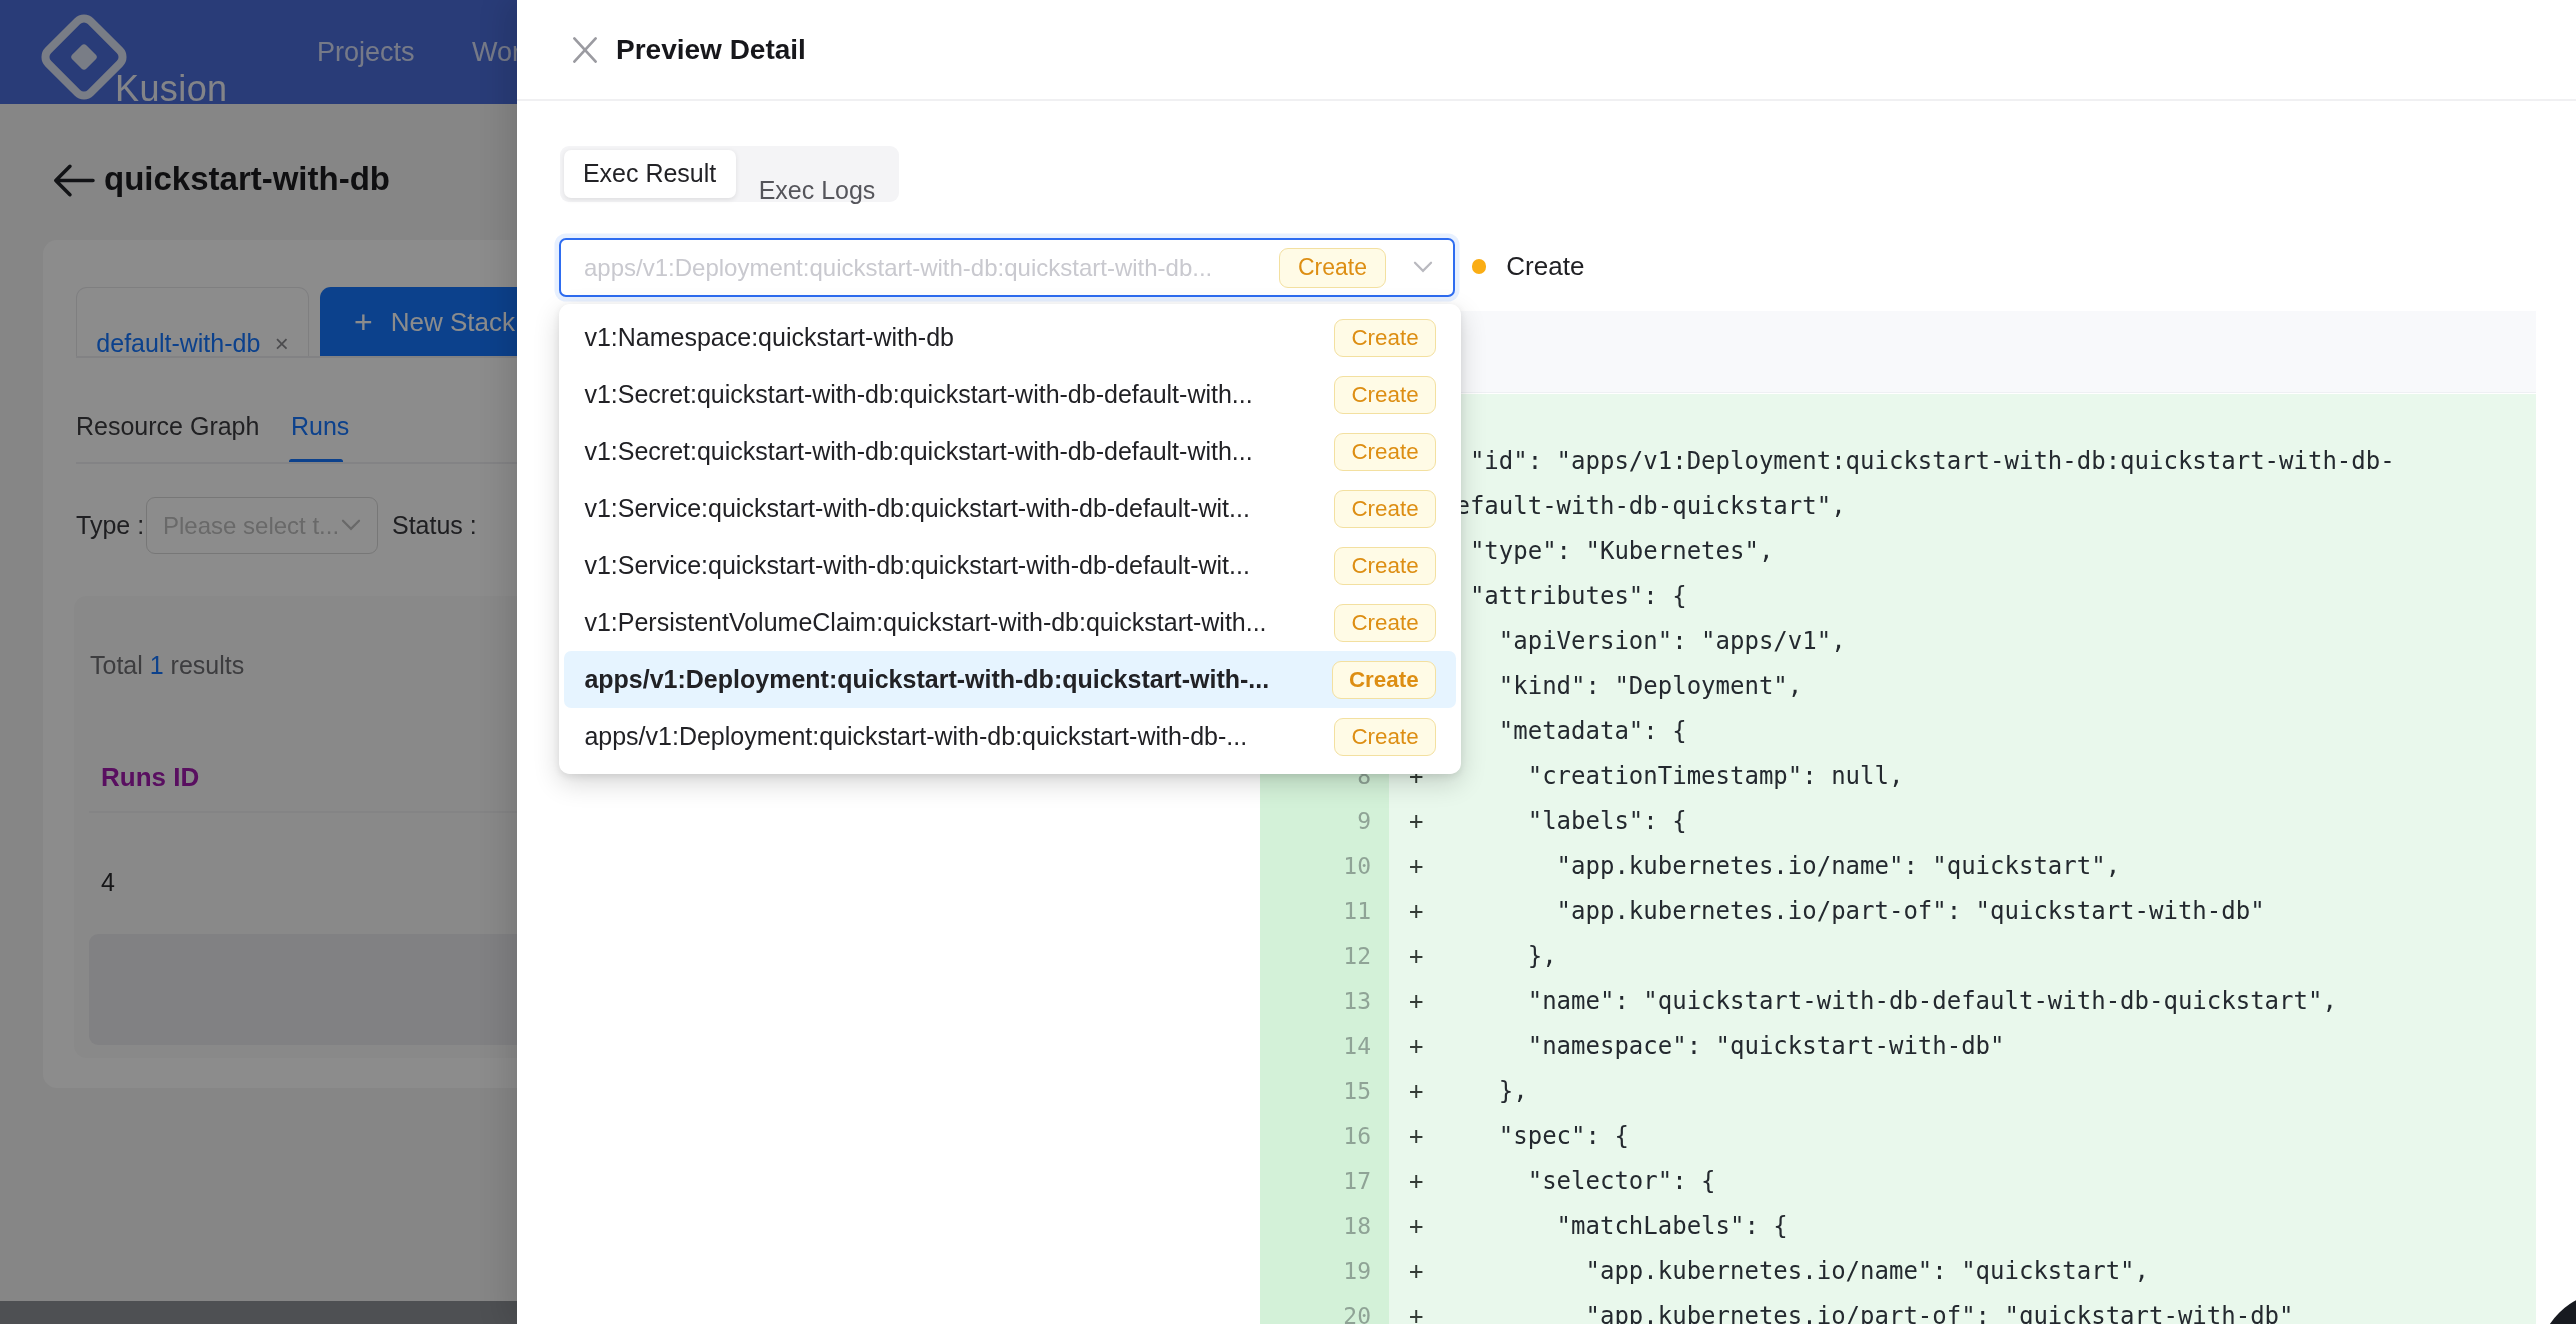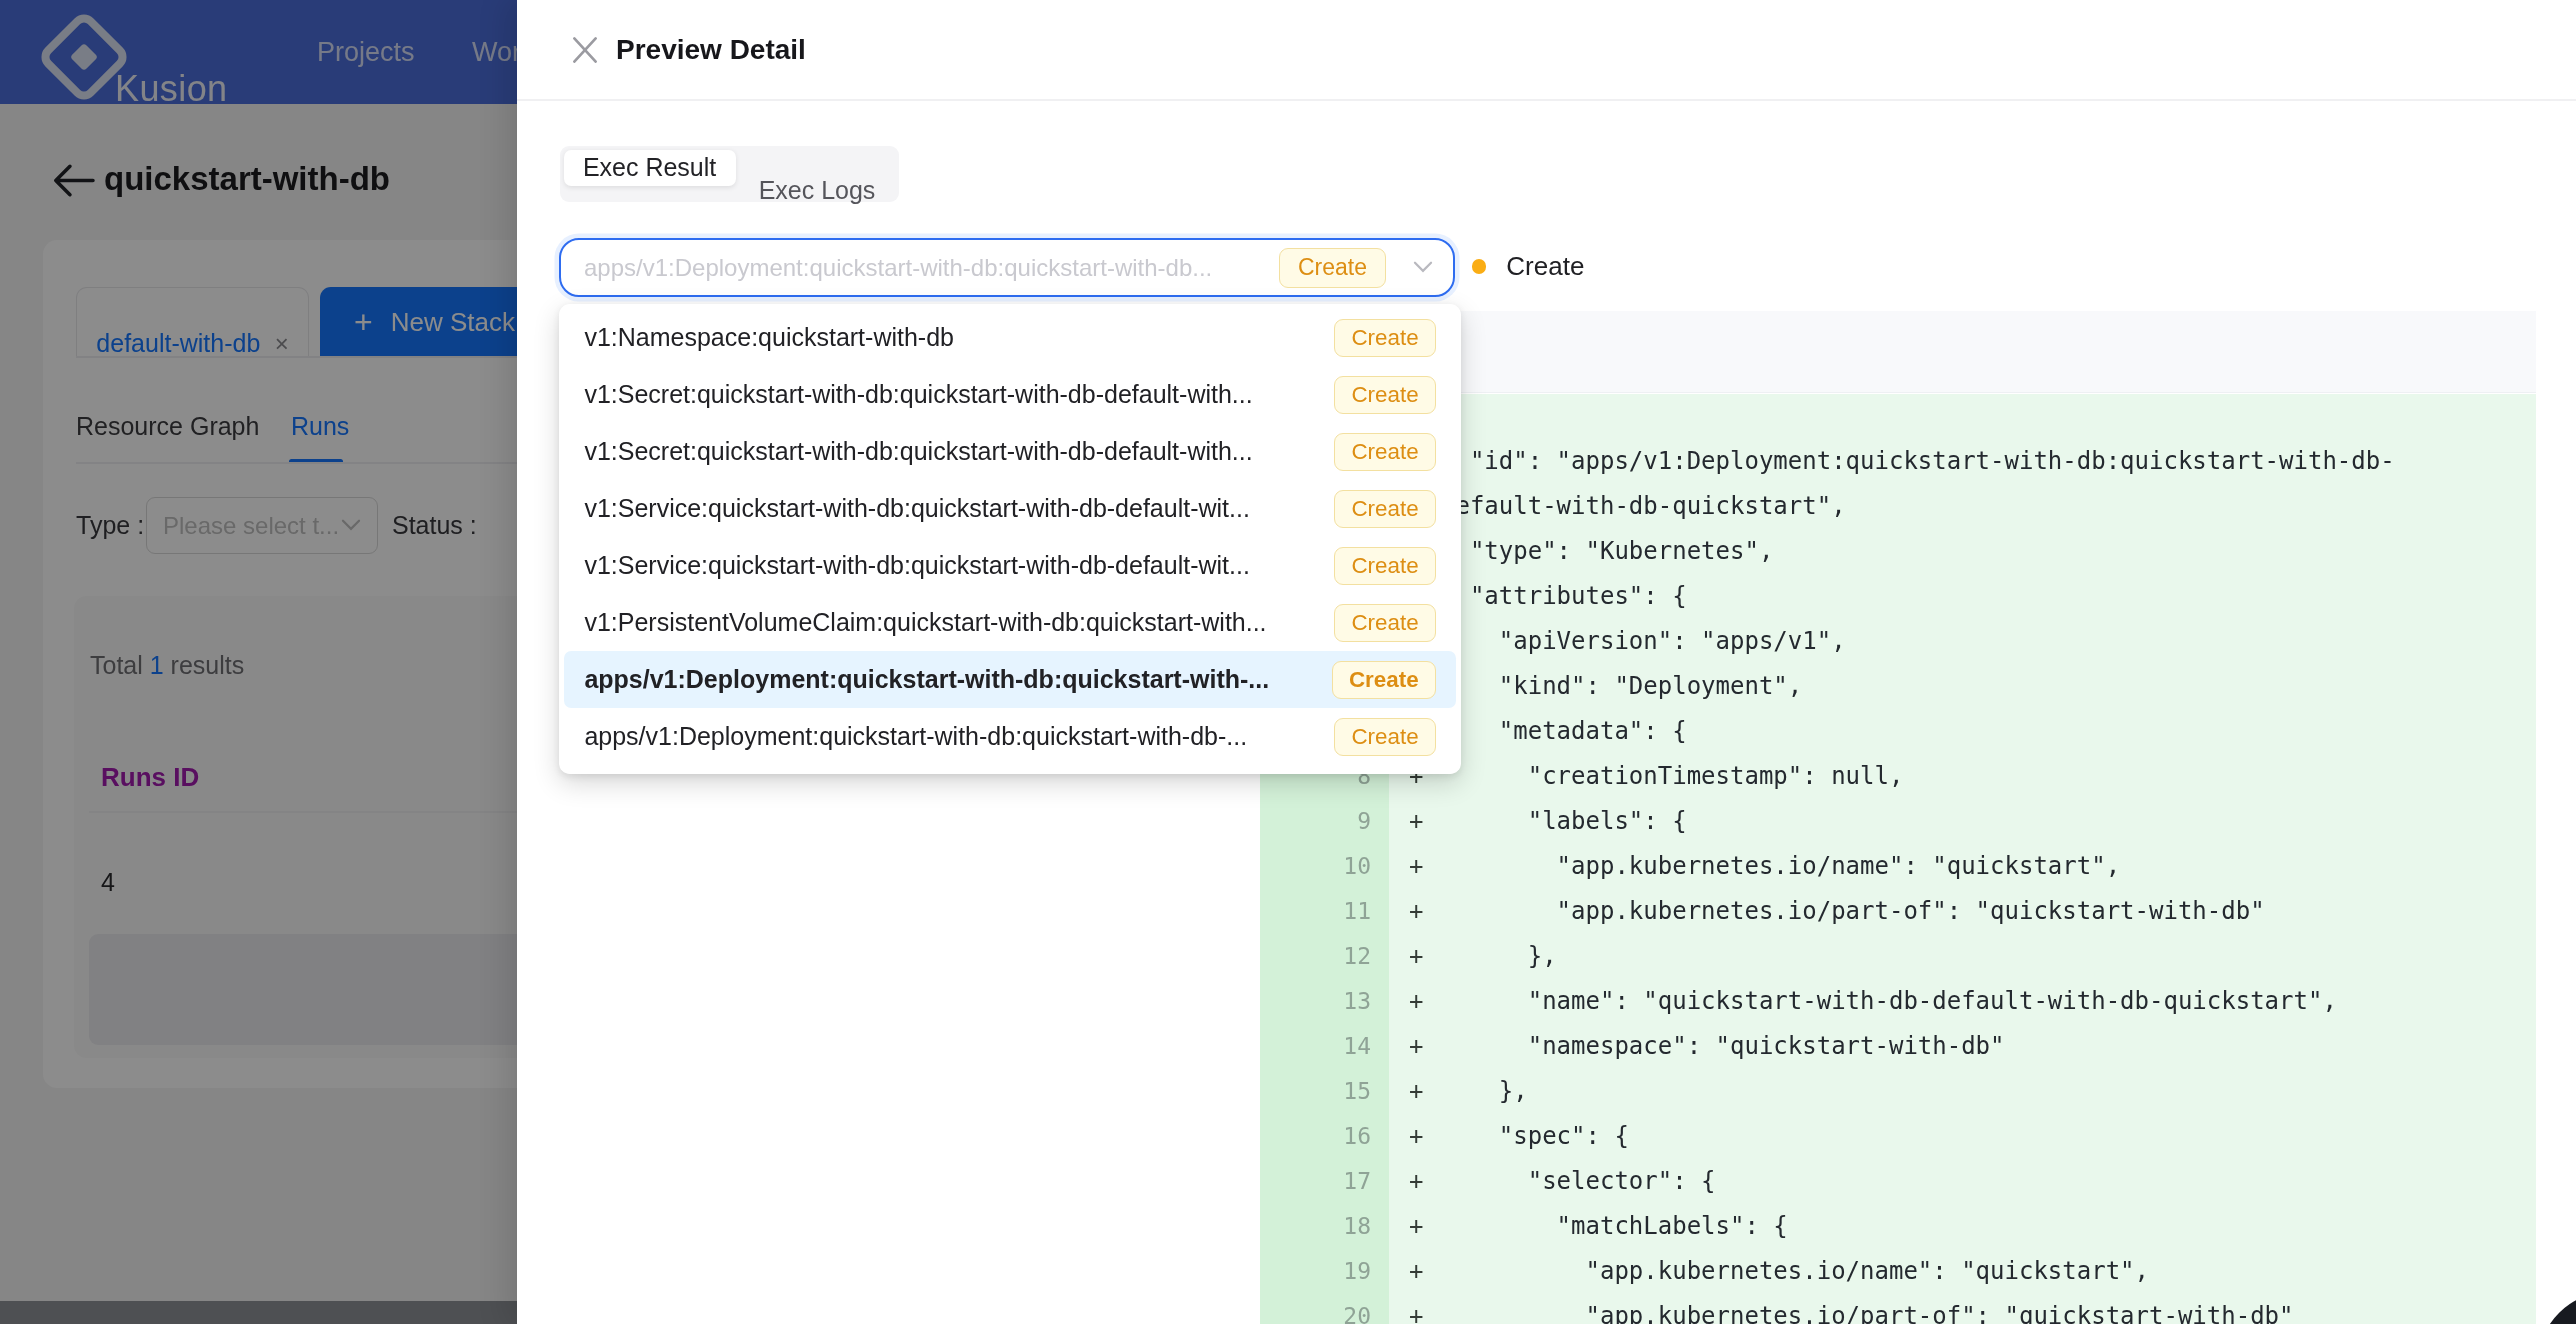--- a/index.html
+++ b/index.html
@@ -52,27 +52,27 @@
   
   #mask{position:absolute;inset:0;background:rgba(0,0,0,.45);z-index:10;}
 
   
   #drawer{position:absolute;left:517px;top:0;width:2059px;height:1325px;background:#fff;z-index:20;
           box-shadow:-10.8px 0 29px rgba(0,0,0,.12);padding-left:48px;}
   .close-x{position:absolute;left:52px;top:34px;width:32px;height:32px;color:#9b9ba1;}
   .drawer-title{position:absolute;left:99px;top:34px;font-size:28px;font-weight:bold;color:#17171b;}
   .drawer-divider{position:absolute;left:0;top:99px;width:2059px;height:1.8px;background:#f0f0f2;}
   .segmented{position:absolute;left:43px;top:146px;width:339px;height:56px;background:#f4f4f6;border-radius:9px;}
-  .seg-chip{position:absolute;left:3.6px;top:3.6px;width:172px;height:36px;background:#fff;border-radius:7.2px;
+  .seg-chip{position:absolute;left:3.6px;top:3.6px;width:172px;height:48px;background:#fff;border-radius:7.2px;
             box-shadow:0 1.8px 5.4px rgba(0,0,0,.09);display:flex;align-items:center;justify-content:center;
             font-size:25px;color:#222226;}
   .seg-lbl2{position:absolute;left:179px;top:16px;width:156px;height:56px;display:flex;align-items:center;
             justify-content:center;font-size:25px;color:#55555b;}
   .big-select{position:absolute;left:42px;top:238px;width:896px;height:59px;box-sizing:border-box;
-              border:2.2px solid #2e6cf0;border-radius:20px;background:#fff;
+              border:2.2px solid #2e6cf0;border-radius:7px;background:#fff;
               box-shadow:0 0 0 4.5px rgba(16,110,255,.10);
               display:flex;align-items:center;padding:0 20px 0 23px;}
   .big-select .val{width:695px;font-size:24px;color:#c9c9cf;white-space:nowrap;overflow:hidden;flex:none;}
   .gold-tag{flex:none;display:inline-flex;align-items:center;justify-content:center;height:38px;
             padding:0 18px;background:#fffbe6;border:1.8px solid #f3e0a0;border-radius:9px;
             font-size:23px;color:#dd8e13;}
   .big-select .spacer{flex:1;}
   .status{position:absolute;left:955px;top:237px;height:59px;display:flex;align-items:center;gap:20px;}
   .status .dot{width:14.3px;height:14.3px;border-radius:50%;}
   .status .lbl{font-size:26px;color:#202024;}

